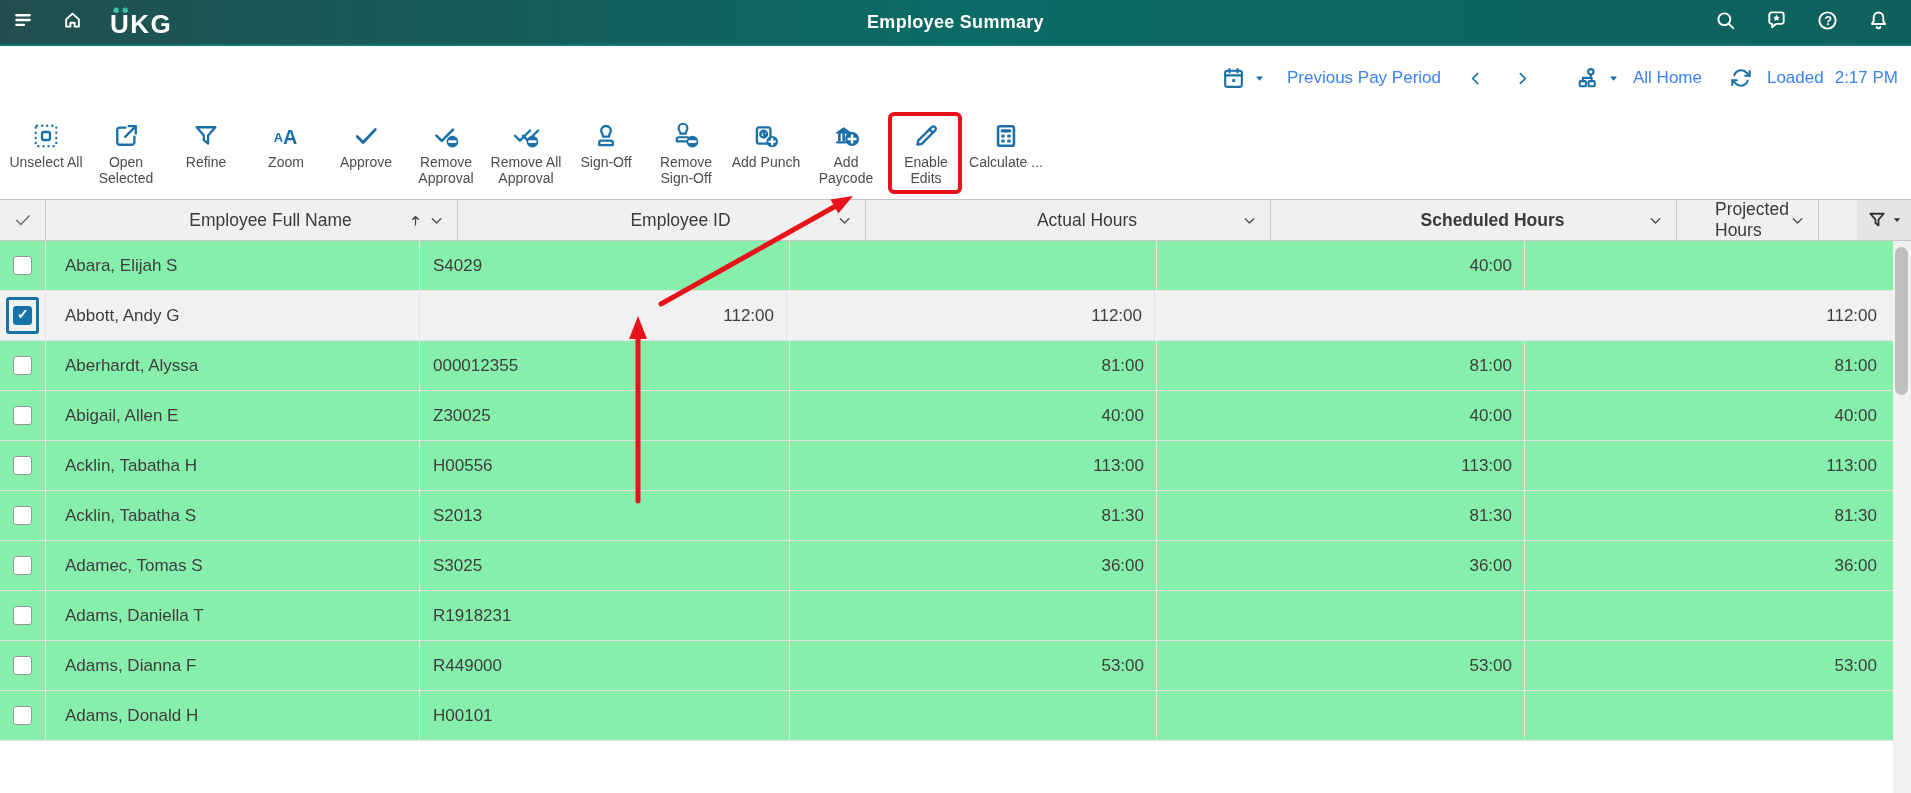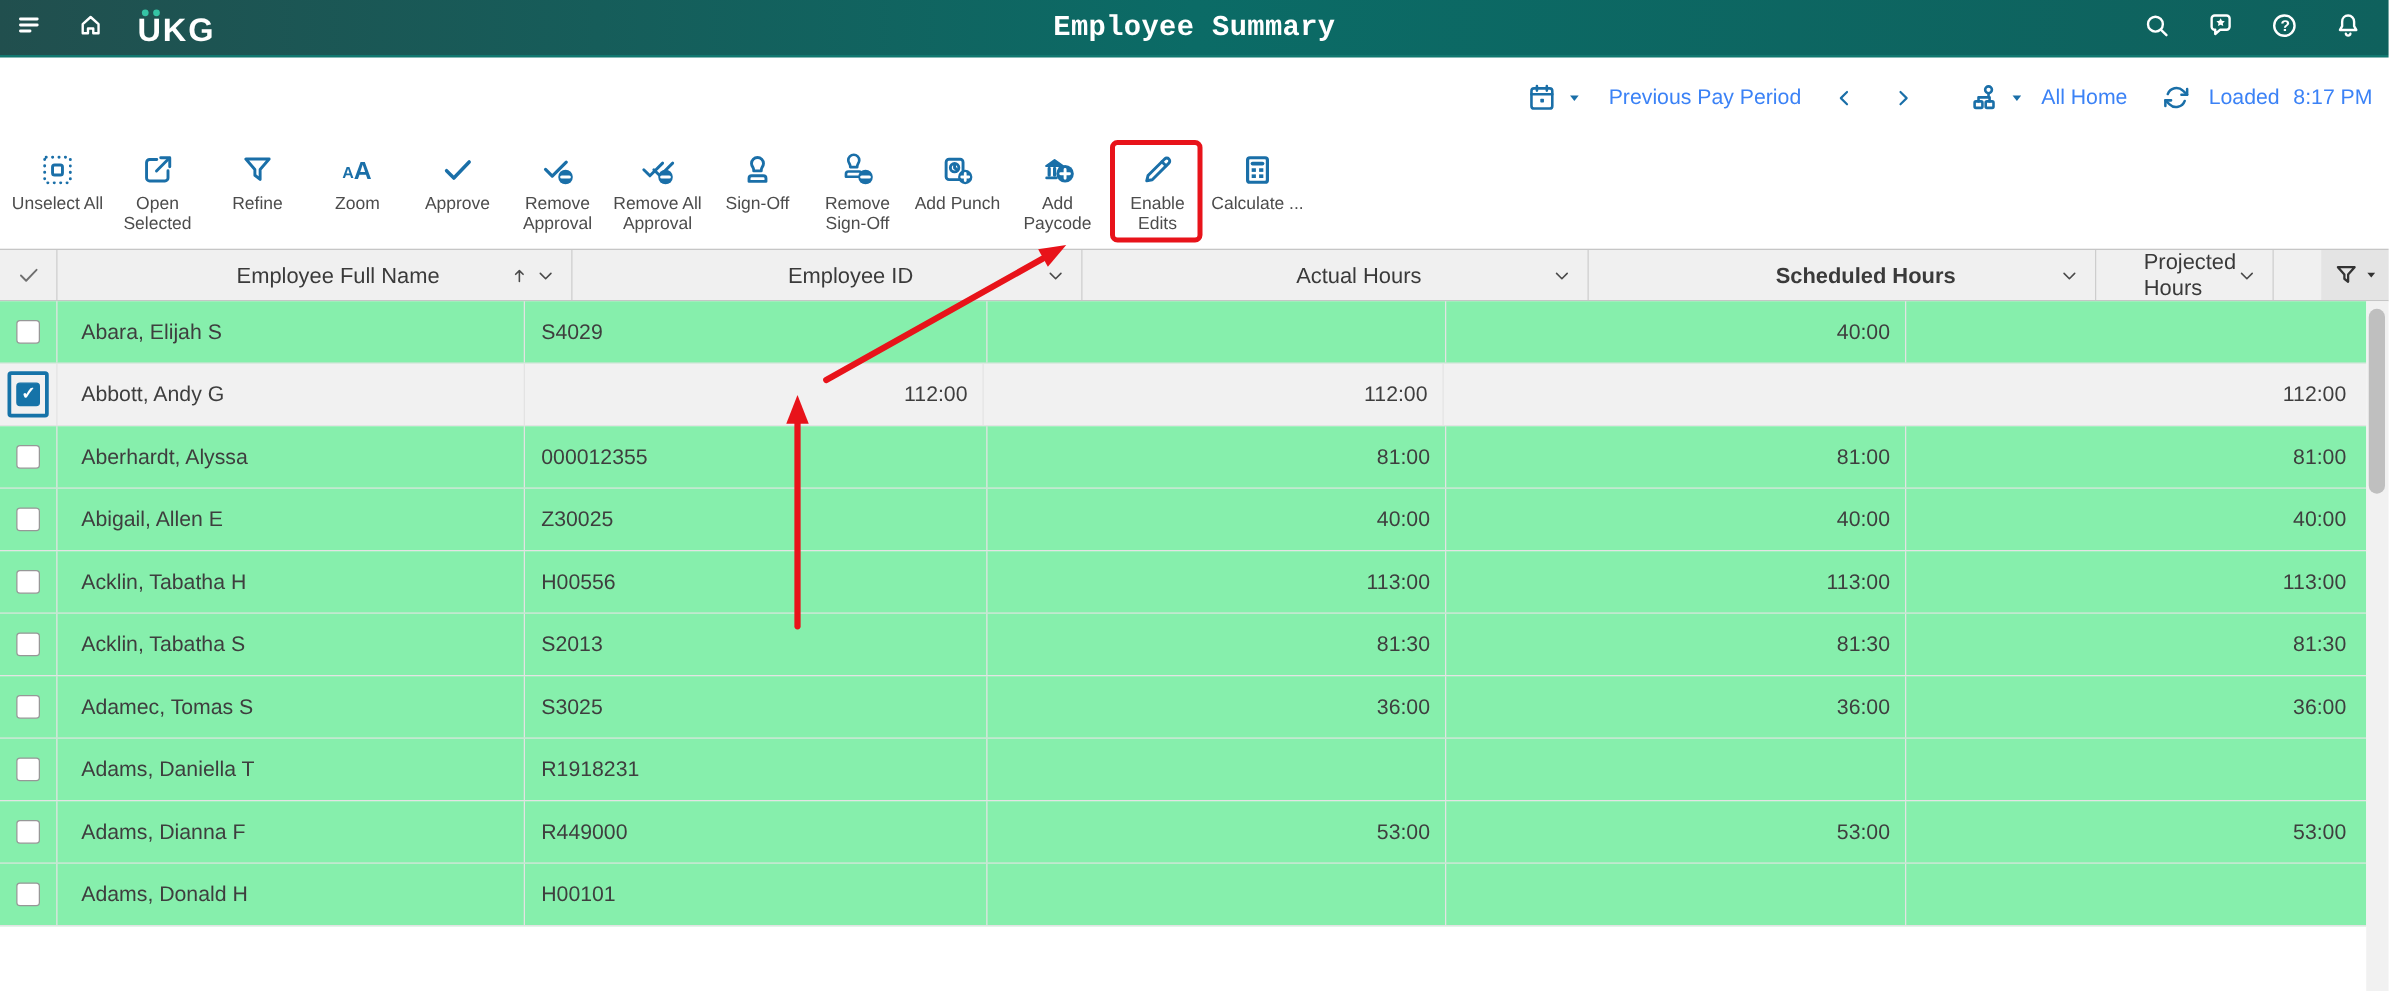--- a/index.html
+++ b/index.html
@@ -10,21 +10,21 @@
   .ic svg{width:100%;height:100%;display:block;}
 
   
   .topbar{height:46px;background:linear-gradient(90deg,#214f4e 0%,#0b6b66 50%,#0f615d 100%);
     border-bottom:2px solid #11776f;box-sizing:border-box;display:flex;align-items:center;position:relative;}
   .topbar-left{display:flex;align-items:center;}
   .tb-ic{width:23px;height:23px;color:#fff;}
   .menu-btn{margin-left:13px;}
   .home-btn{margin-left:25px;}
   .brand{margin-left:26px;width:86px;height:32px;position:relative;}
-  .page-title{position:absolute;left:50%;transform:translateX(-50%);color:#fff;font-size:23px;font-weight:700;letter-spacing:.3px;font-family:Liberation Mono, monospace;}
+  .page-title{position:absolute;left:50%;transform:translateX(-50%);color:#fff;font-size:18px;font-weight:700;letter-spacing:.3px;}
   .topbar-right{position:absolute;right:0;top:0;height:100%;display:flex;align-items:center;gap:28px;padding-right:21px;}
 
   
   .ctxbar{height:64px;display:flex;align-items:center;justify-content:flex-end;padding-right:13px;box-sizing:border-box;}
   .ctxbar .blue{color:#1a6fa8;}
   .ctx-ic{width:25px;height:25px;}
   .caret-ic{width:11px;height:11px;color:#1a6fa8;}
   .ctx-label{font-size:17px;color:#3b82f6;}
   .sel-btn{display:flex;align-items:center;gap:8px;}
   .chev-btn{width:17px;height:17px;color:#1a6fa8;}
@@ -189,21 +189,21 @@
     </button>
     <span class="ctx-label" style="margin-left:14px;">All Home</span>
     <button class="refresh-btn ic" style="margin-left:28px;">
         <svg viewBox="0 0 24 24" fill="none" stroke="currentColor" stroke-width="2" stroke-linecap="round" stroke-linejoin="round">
           <polyline points="21.5 4.5 21.5 9.5 16.5 9.5" stroke-width="2.2"></polyline>
           <polyline points="2.5 19.5 2.5 14.5 7.5 14.5" stroke-width="2.2"></polyline>
           <path d="M4.6 9a8 8 0 0 1 13.2-3L21.5 9.5M2.5 14.5 6.2 18a8 8 0 0 0 13.2-3" stroke-width="2.2"></path>
         </svg>
       </button>
     <span class="ctx-label" style="margin-left:15px;">Loaded</span>
-    <span class="ctx-label" style="margin-left:11px;">8:17 PM</span>
+    <span class="ctx-label" style="margin-left:11px;">2:17 PM</span>
   </div>
 
   <div class="toolbar">
 
       <button class="tbi">
         <span class="ic tbi-icon">
           <svg viewBox="0 0 24 24" fill="none" stroke="currentColor" stroke-width="2" stroke-linecap="round" stroke-linejoin="round">
             <rect x="3.2" y="3.2" width="17.6" height="17.6" rx="1" stroke-dasharray="0.1 4.3"></rect>
             <rect x="8.6" y="8.6" width="6.8" height="6.8" rx="1.4"></rect>
           </svg>

